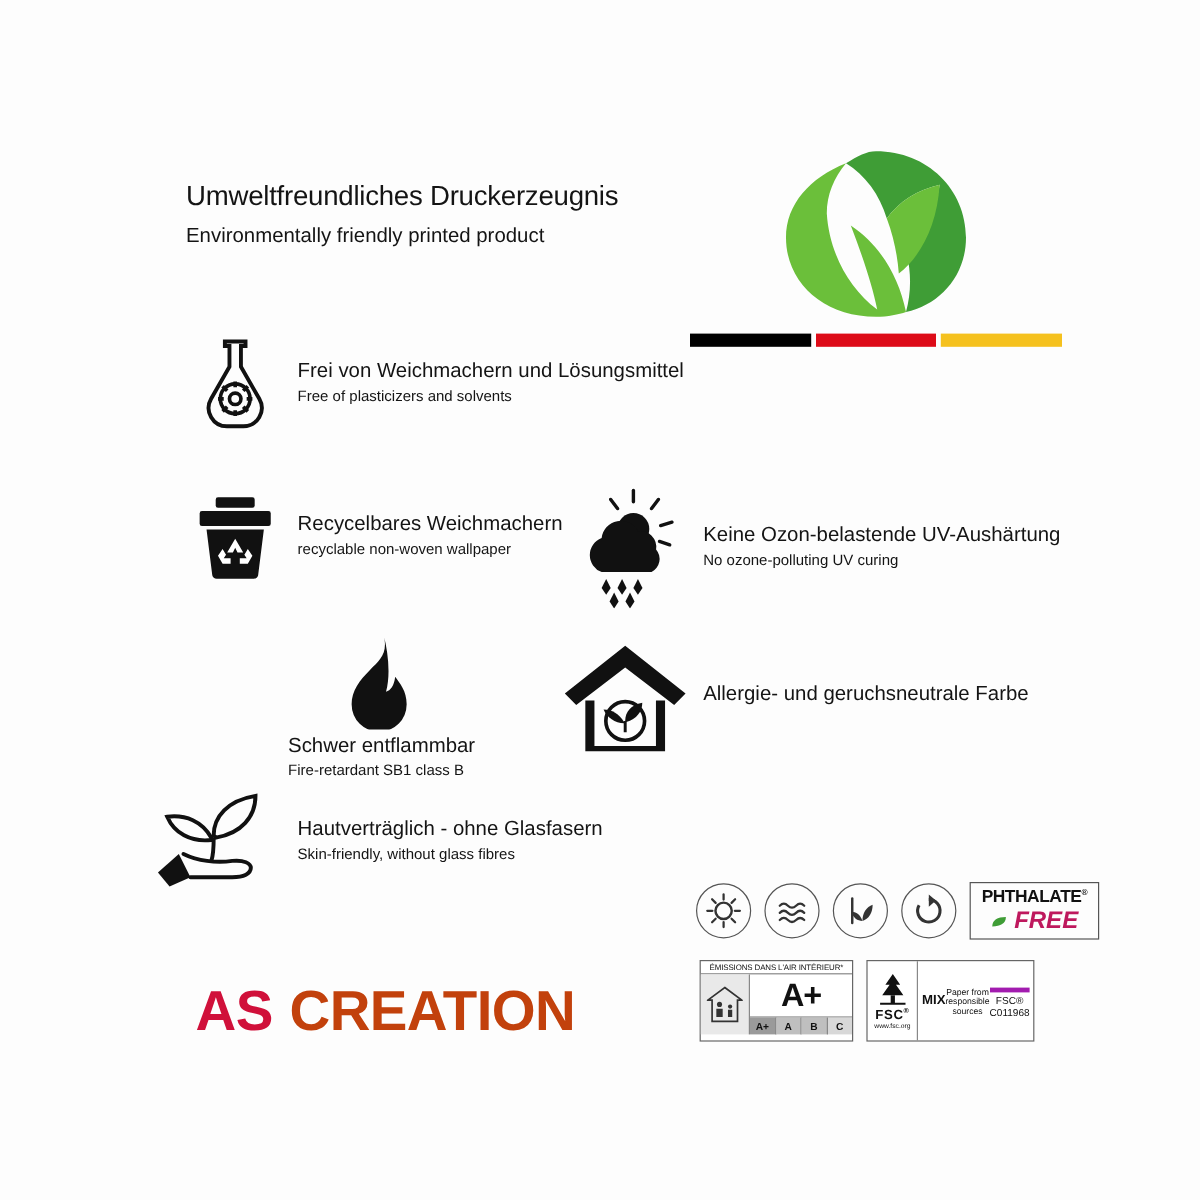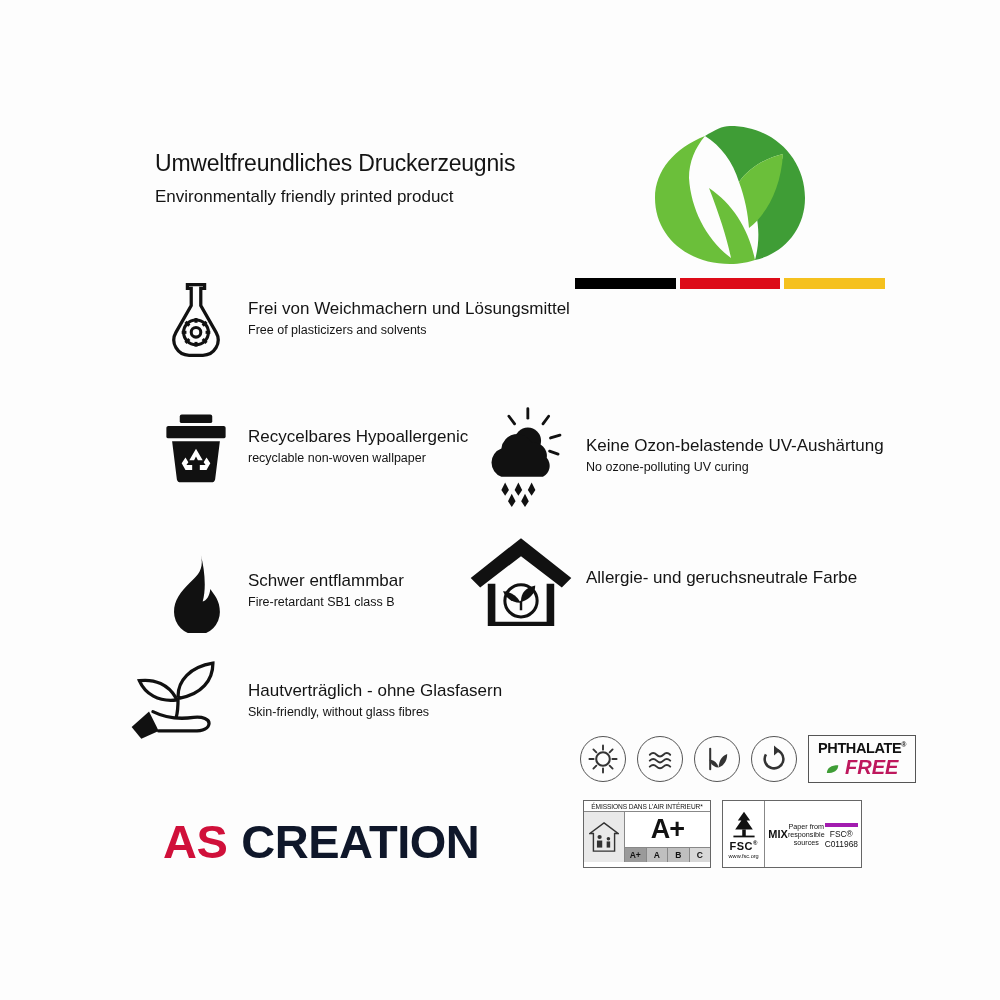--- a/index.html
+++ b/index.html
@@ -68,21 +68,21 @@
   }
   .feature .fen {
     font-size: 12.5px;
     color: #141414;
     margin-top: 3px;
     line-height: 1.2;
   }
 
   #feat-plasticizer { left: 150px; top: 272px; width: 420px; }
   #feat-recycle     { left: 150px; top: 400px; width: 330px; }
-  #feat-flame       { left: 150px; top: 544px; width: 330px; }
+  #feat-flame       { left: 150px; top: 519px; width: 330px; flex-direction: column; }
   #feat-skin        { left: 118px; top: 650px; width: 400px; }
   #feat-ozone       { left: 470px; top: 400px; width: 440px; }
   #feat-allergy     { left: 462px; top: 528px; width: 440px; }
 
   
   .germany {
     position: absolute;
     left: 565px;
     top: 118px;
     width: 330px;
@@ -115,21 +115,21 @@
   .brand {
     position: absolute;
     left: 163px;
     top: 818px;
     font-size: 47px;
     font-weight: bold;
     letter-spacing: -0.5px;
     line-height: 1;
   }
   .brand .as { color: #d0103a; }
-  .brand .creation { color: #0f172a; margin-left: 14px; }
+  .brand .creation { color: #c2410c; margin-left: 14px; }
 
   
   .certrow {
     position: absolute;
     left: 580px;
     top: 735px;
     display: flex;
     align-items: center;
   }
   .certcircle {
@@ -351,21 +351,21 @@
         <rect x="14" y="24" width="62" height="13" rx="2" fill="#111"></rect>
         <path d="M20 40 h50 l-5 40 a4 4 0 0 1 -4 3 h-32 a4 4 0 0 1 -4 -3 z" fill="#111"></path>
         <g fill="#fff">
           <path d="M45 48 l7 12 h-5 l-2 -4 -2 4 h-5 z"></path>
           <path d="M34 70 l-4 -7 4 -6 3 5 -2 3 h6 v5 z"></path>
           <path d="M56 70 l4 -7 -4 -6 -3 5 2 3 h-6 v5 z"></path>
         </g>
       </svg>
     </div>
     <div class="ftext">
-      <div class="fde">Recycelbares Hypoallergenic</div>
+      <div class="fde">Recycelbares Weichmachern</div>
       <div class="fen">recyclable non-woven wallpaper</div>
     </div>
   </div>
 
   <div class="feature" id="feat-flame">
     <div class="ficon">
       <svg viewBox="0 0 90 90" width="86" height="86" aria-hidden="true">
         <path d="M50 8 c4 16 -4 22 -12 30 c-9 9 -16 18 -16 30 a24 24 0 0 0 48 0 c0 -12 -6 -18 -10 -24 c-1 8 -4 12 -8 13 c4 -14 2 -34 -2 -49 z" fill="#111"></path>
       </svg>
     </div>

